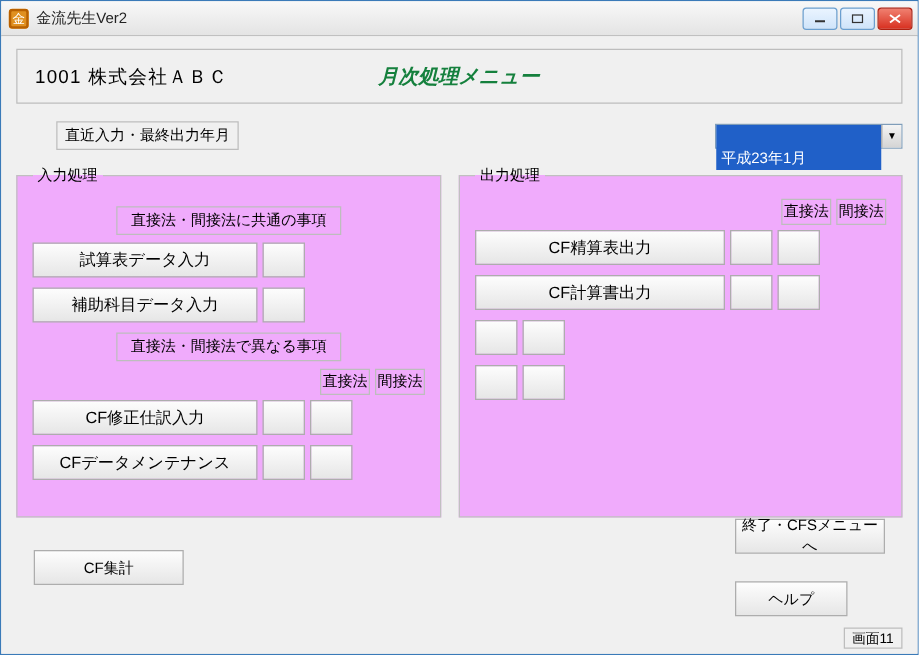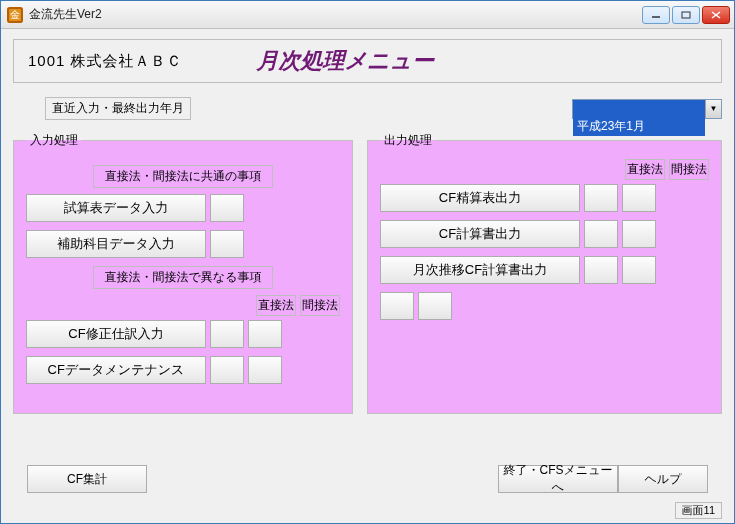--- a/index.html
+++ b/index.html
@@ -65,26 +65,26 @@
     align-items: center;
     padding: 0 14px;
     margin-bottom: 14px;
     background: #f0f0f0;
   }
   .company {
     font-size: 15px;
     letter-spacing: 1px;
   }
   .screen-title {
-    color: #701a75;
-    font-size: 22px;
+    color: #15803d;
+    font-size: 16px;
     font-weight: bold;
     font-style: italic;
     font-family: "MS PMincho","Yu Mincho","ＭＳ Ｐ明朝",serif;
-    margin-left: 74px;
+    margin-left: 120px;
   }
 
   .date-row {
     display: flex;
     align-items: center;
     gap: 4px;
     margin: 0 0 12px 32px;
     justify-content: space-between;
   }
   .date-label {
@@ -170,21 +170,21 @@
   .footer-row {
     position: absolute;
     bottom: 30px;
     left: 12px; right: 12px;
     display: flex;
     align-items: center;
     padding: 0 14px;
   }
   .footer-row .btn { width: 120px; height: 28px; flex: none; font-size: 12px; }
   .footer-row .spacer { flex: 1; }
-  .footer-row .right-btns { display: flex; gap: 0; }
+  .footer-row .right-btns { display: flex; gap: 22px; flex-direction: column; }
 
   .status-tag {
     position: absolute;
     bottom: 4px; right: 12px;
     border: 1px solid #bdbdbd;
     padding: 0 6px;
     font-size: 11px;
     background: #f0f0f0;
   }
 </style>
@@ -274,21 +274,20 @@
           <div class="btn main-wide">CF精算表出力</div>
           <div class="btn small"></div>
           <div class="btn small"></div>
         </div>
         <div class="btn-row">
           <div class="btn main-wide">CF計算書出力</div>
           <div class="btn small"></div>
           <div class="btn small"></div>
         </div>
         <div class="btn-row">
-          <div class="btn main-wide">月次推移CF計算書出力</div>
           <div class="btn small"></div>
           <div class="btn small"></div>
         </div>
         <div class="btn-row">
           <div class="btn small"></div>
           <div class="btn small"></div>
         </div>
       </fieldset>
 
     </div>

